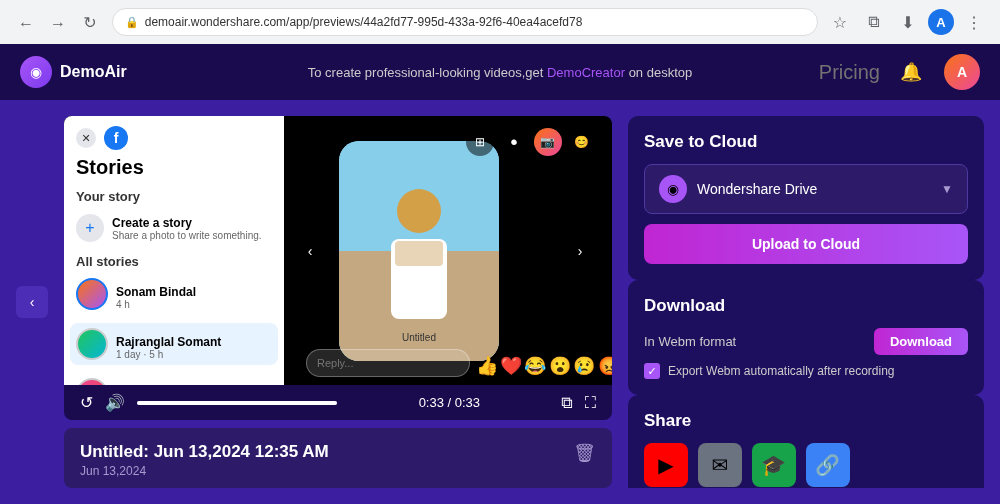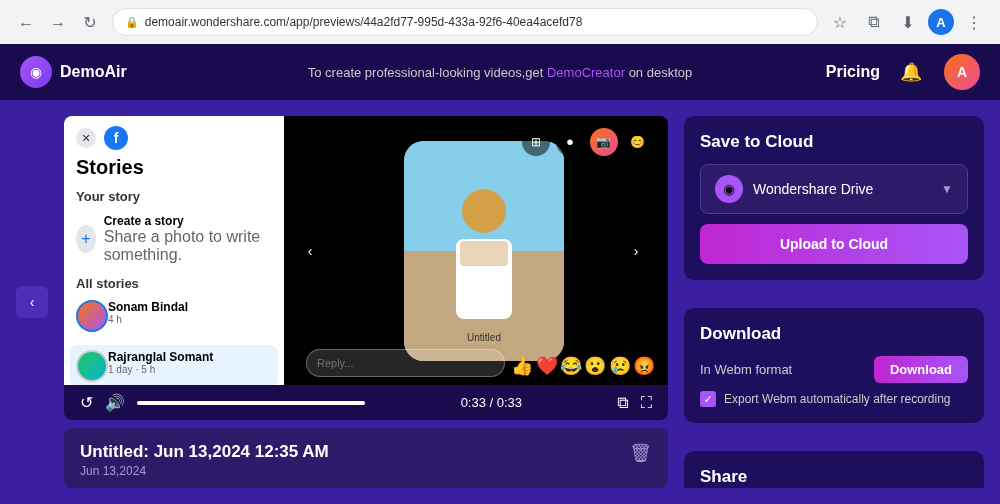--- a/index.html
+++ b/index.html
@@ -126,26 +126,26 @@
       color: #a855f7;
       text-decoration: none;
     }
     .header-right {
       margin-left: auto;
       display: flex;
       align-items: center;
       gap: 16px;
     }
     .pricing-btn {
-      color: #ffffff;
-      font-size: 16px;
+      color: #737373;
+      font-size: 20px;
       cursor: pointer;
       background: none;
       border: none;
-      font-weight: 700;
+      font-weight: 400;
     }
     .bell-btn {
       width: 32px;
       height: 32px;
       border: none;
       background: transparent;
       cursor: pointer;
       display: flex;
       align-items: center;
       justify-content: center;
@@ -288,22 +288,22 @@
       color: #1877f2;
     }
     .fb-all-stories-label {
       font-size: 13px;
       font-weight: 600;
       color: #333;
       padding: 6px 12px 4px;
     }
     .fb-story-item {
       display: flex;
-      align-items: flex-start;
-      gap: 0;
+      align-items: flex-end;
+      gap: 8px;
       padding: 5px 12px;
     }
     .fb-story-item.selected { background: #e7f3ff; border-radius: 8px; margin: 8px 6px; padding: 5px 6px; }
     .fb-avatar-circle {
       width: 32px;
       height: 32px;
       border-radius: 50%;
       background: linear-gradient(135deg, #f97316, #a855f7);
       border: 2px solid #1877f2;
     }
@@ -320,27 +320,28 @@
       border-radius: 50%;
       background: linear-gradient(135deg, #ec4899, #ef4444);
       border: 2px solid #ccc;
     }
     .fb-story-name { font-size: 12px; font-weight: 600; color: #000; }
     .fb-story-time { font-size: 10px; color: #666; }
 
     
     .phone-screen {
       position: absolute;
-      right: 64px;
+      right: 93px;
       top: 0;
       bottom: 0;
       width: 200px;
       background: #000;
       display: flex;
       align-items: center;
+      justify-content: center;
     }
     .phone-inner {
       width: 160px;
       height: 220px;
       background: #333;
       border-radius: 20px;
       overflow: hidden;
       position: relative;
     }
     .phone-img-placeholder {
@@ -485,24 +486,24 @@
     .delete-btn {
       background: none;
       border: none;
       color: #a89ad0;
       cursor: pointer;
       font-size: 18px;
     }
 
     
     .right-panel {
-      width: 300px;
+      width: 356px;
       display: flex;
       flex-direction: column;
-      gap: 28px;
+      gap: 0;
       overflow-y: auto;
     }
 
     .panel-card {
       background: #1e0e5e;
       border-radius: 10px;
       padding: 16px;
     }
     .panel-card-title {
       color: white;
@@ -688,21 +689,21 @@
         <div class="fb-header">
           <button class="fb-close-btn">✕</button>
           <div class="fb-logo">f</div>
         </div>
         <div class="fb-stories-title">Stories</div>
         <div class="fb-your-story-label">Your story</div>
         <div class="fb-create-story">
           <div class="fb-create-circle">+</div>
           <div>
             <div style="font-size:12px;font-weight:600;color:#000;">Create a story</div>
-            <div style="font-size:16px;color:#666;">Share a photo to write something.</div>
+            <div style="font-size:10px;color:#666;">Share a photo to write something.</div>
           </div>
         </div>
         <div class="fb-all-stories-label">All stories</div>
 
         <div class="fb-story-item">
           <div class="fb-avatar-circle"></div>
           <div>
             <div class="fb-story-name">Sonam Bindal</div>
             <div class="fb-story-time">4 h</div>
           </div>

